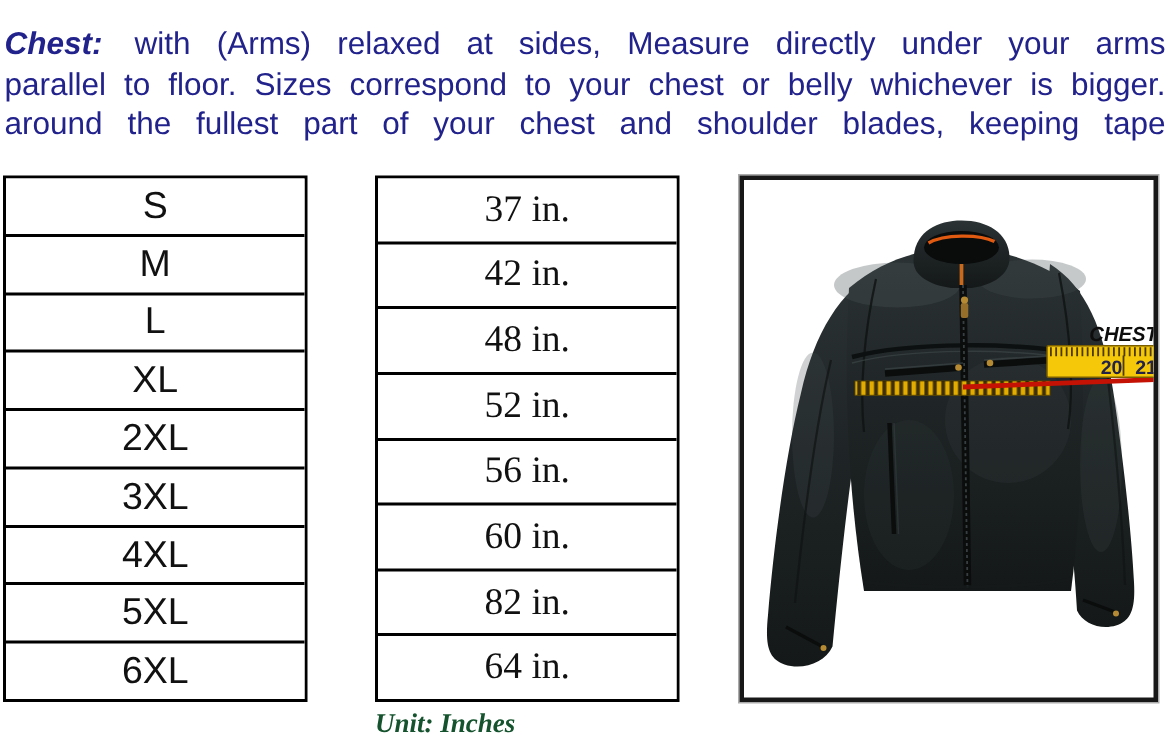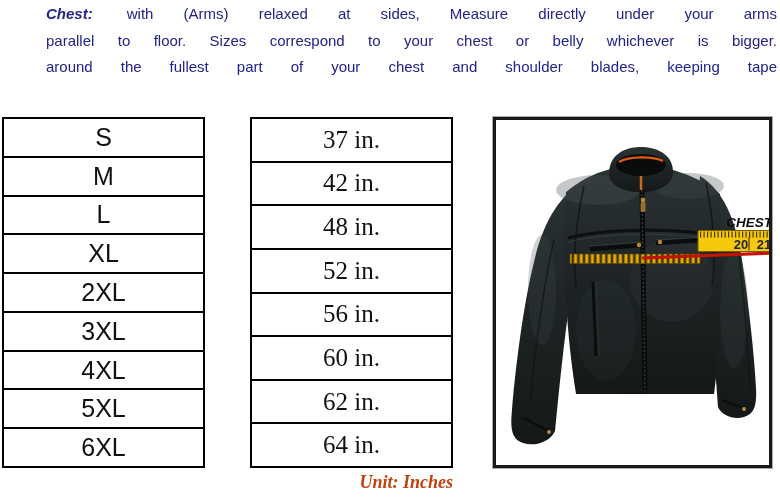--- a/index.html
+++ b/index.html
@@ -8,25 +8,24 @@
     position: relative;
     background: #ffffff;
     font-family: "Liberation Sans", sans-serif;
     overflow: hidden;
   }
 
   
   .intro {
     position: absolute;
     top: 1px; left: 0; right: 0;
-    padding: 0 3px;
+    padding: 16px 3px;
     color: #22228c;
-    font-size: 15px;
+    font-size: 21px;
     line-height: 26.5px;
-    margin-left: 43px;
   }
   .intro-line {
     text-align: justify;
     text-align-last: justify;
     white-space: normal;
   }
   .intro-lead {
     font-weight: bold;
     font-style: italic;
     margin-right: 4px;
@@ -68,26 +67,26 @@
     color: #111;
     border-top: 2px solid #000;
     background: #fff;
   }
   .cell:first-child { border-top: none; }
 
   .unit-note {
     position: absolute;
     left: 250px; width: 203px;
     top: 472px;
-    text-align: right;
+    text-align: left;
     font-family: "Liberation Serif", serif;
     font-weight: bold;
     font-style: italic;
     font-size: 18px;
-    color: #c2410c;
+    color: #14532d;
   }
 
   
   .jacket-frame {
     position: absolute;
     left: 493px; top: 117px;
     width: 279px; height: 351px;
     border: 3px solid #181818;
     box-shadow: 0 0 0 1px #ababab;
     background: #ffffff;
@@ -124,21 +123,21 @@
   <div class="cell">6XL</div>
 </div>
 
 <div class="size-col" id="col-chest">
   <div class="cell">37 in.</div>
   <div class="cell">42 in.</div>
   <div class="cell">48 in.</div>
   <div class="cell">52 in.</div>
   <div class="cell">56 in.</div>
   <div class="cell">60 in.</div>
-  <div class="cell">62 in.</div>
+  <div class="cell">82 in.</div>
   <div class="cell">64 in.</div>
 </div>
 
 <div class="unit-note">Unit: Inches</div>
 
 <div class="jacket-frame">
   <svg viewBox="0 0 273 345" preserveAspectRatio="none">
     <defs>
       <linearGradient id="leather" x1="0" y1="0" x2="0" y2="1">
         <stop offset="0" stop-color="#2c3334"></stop>

